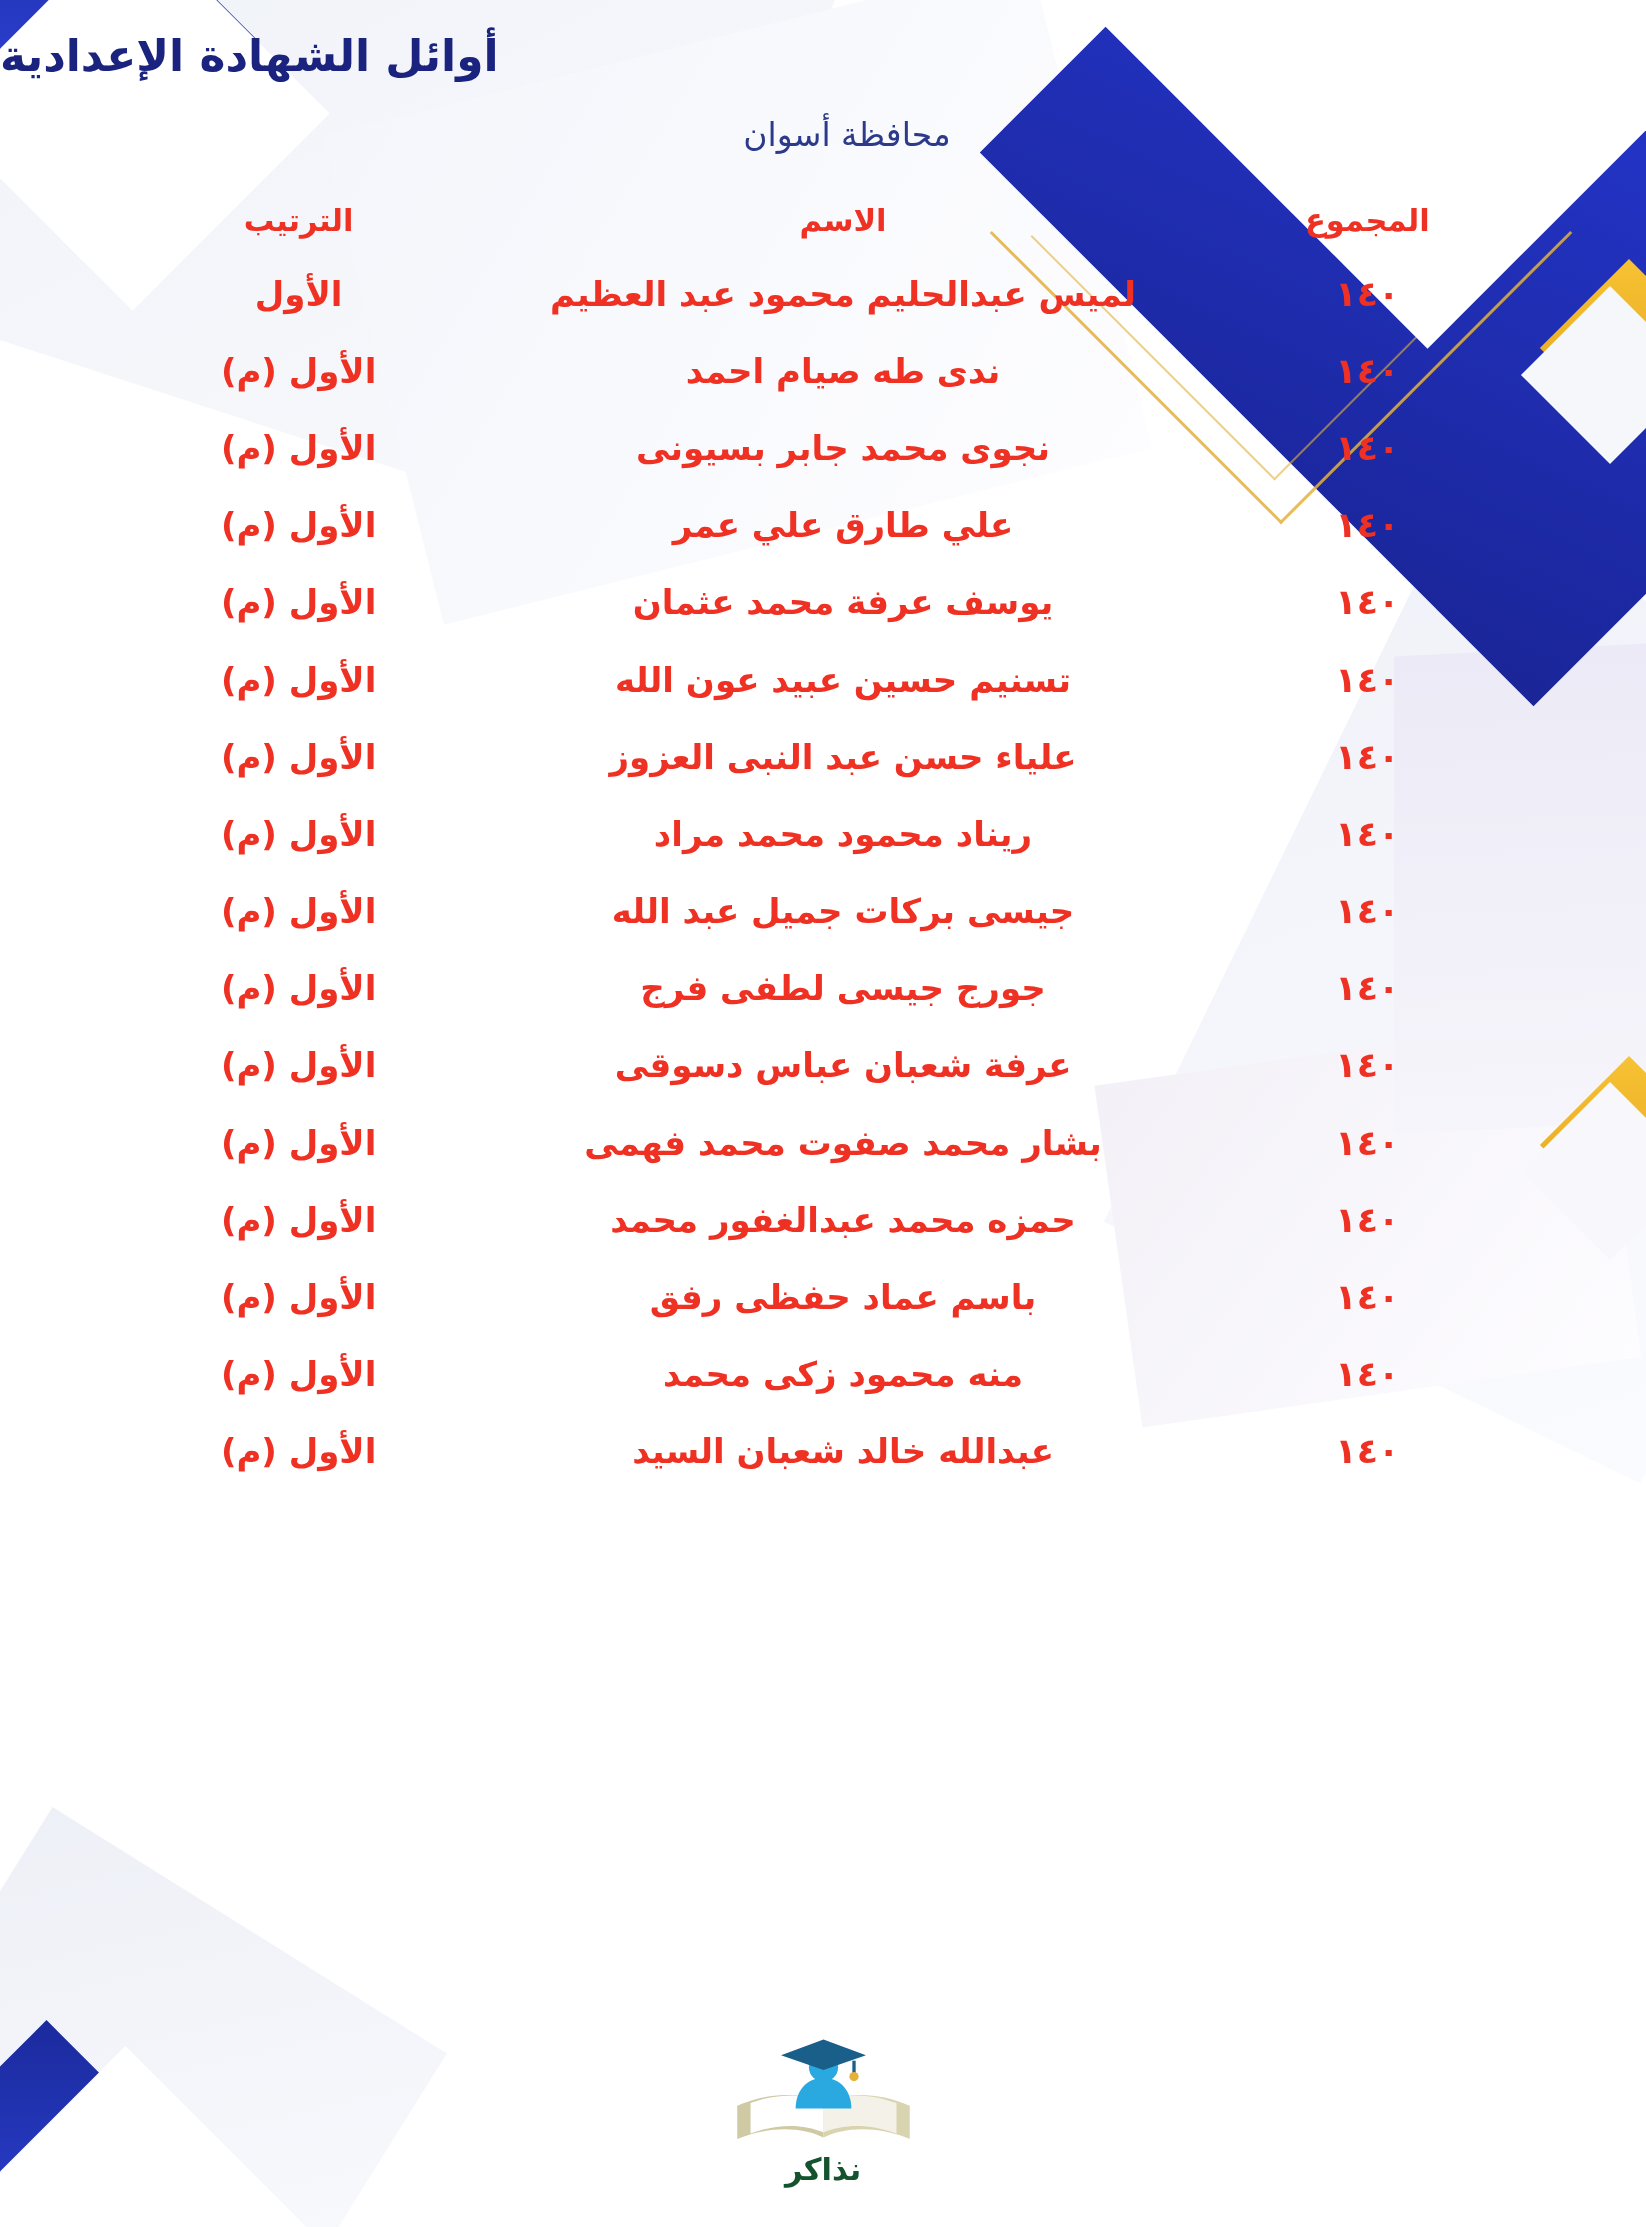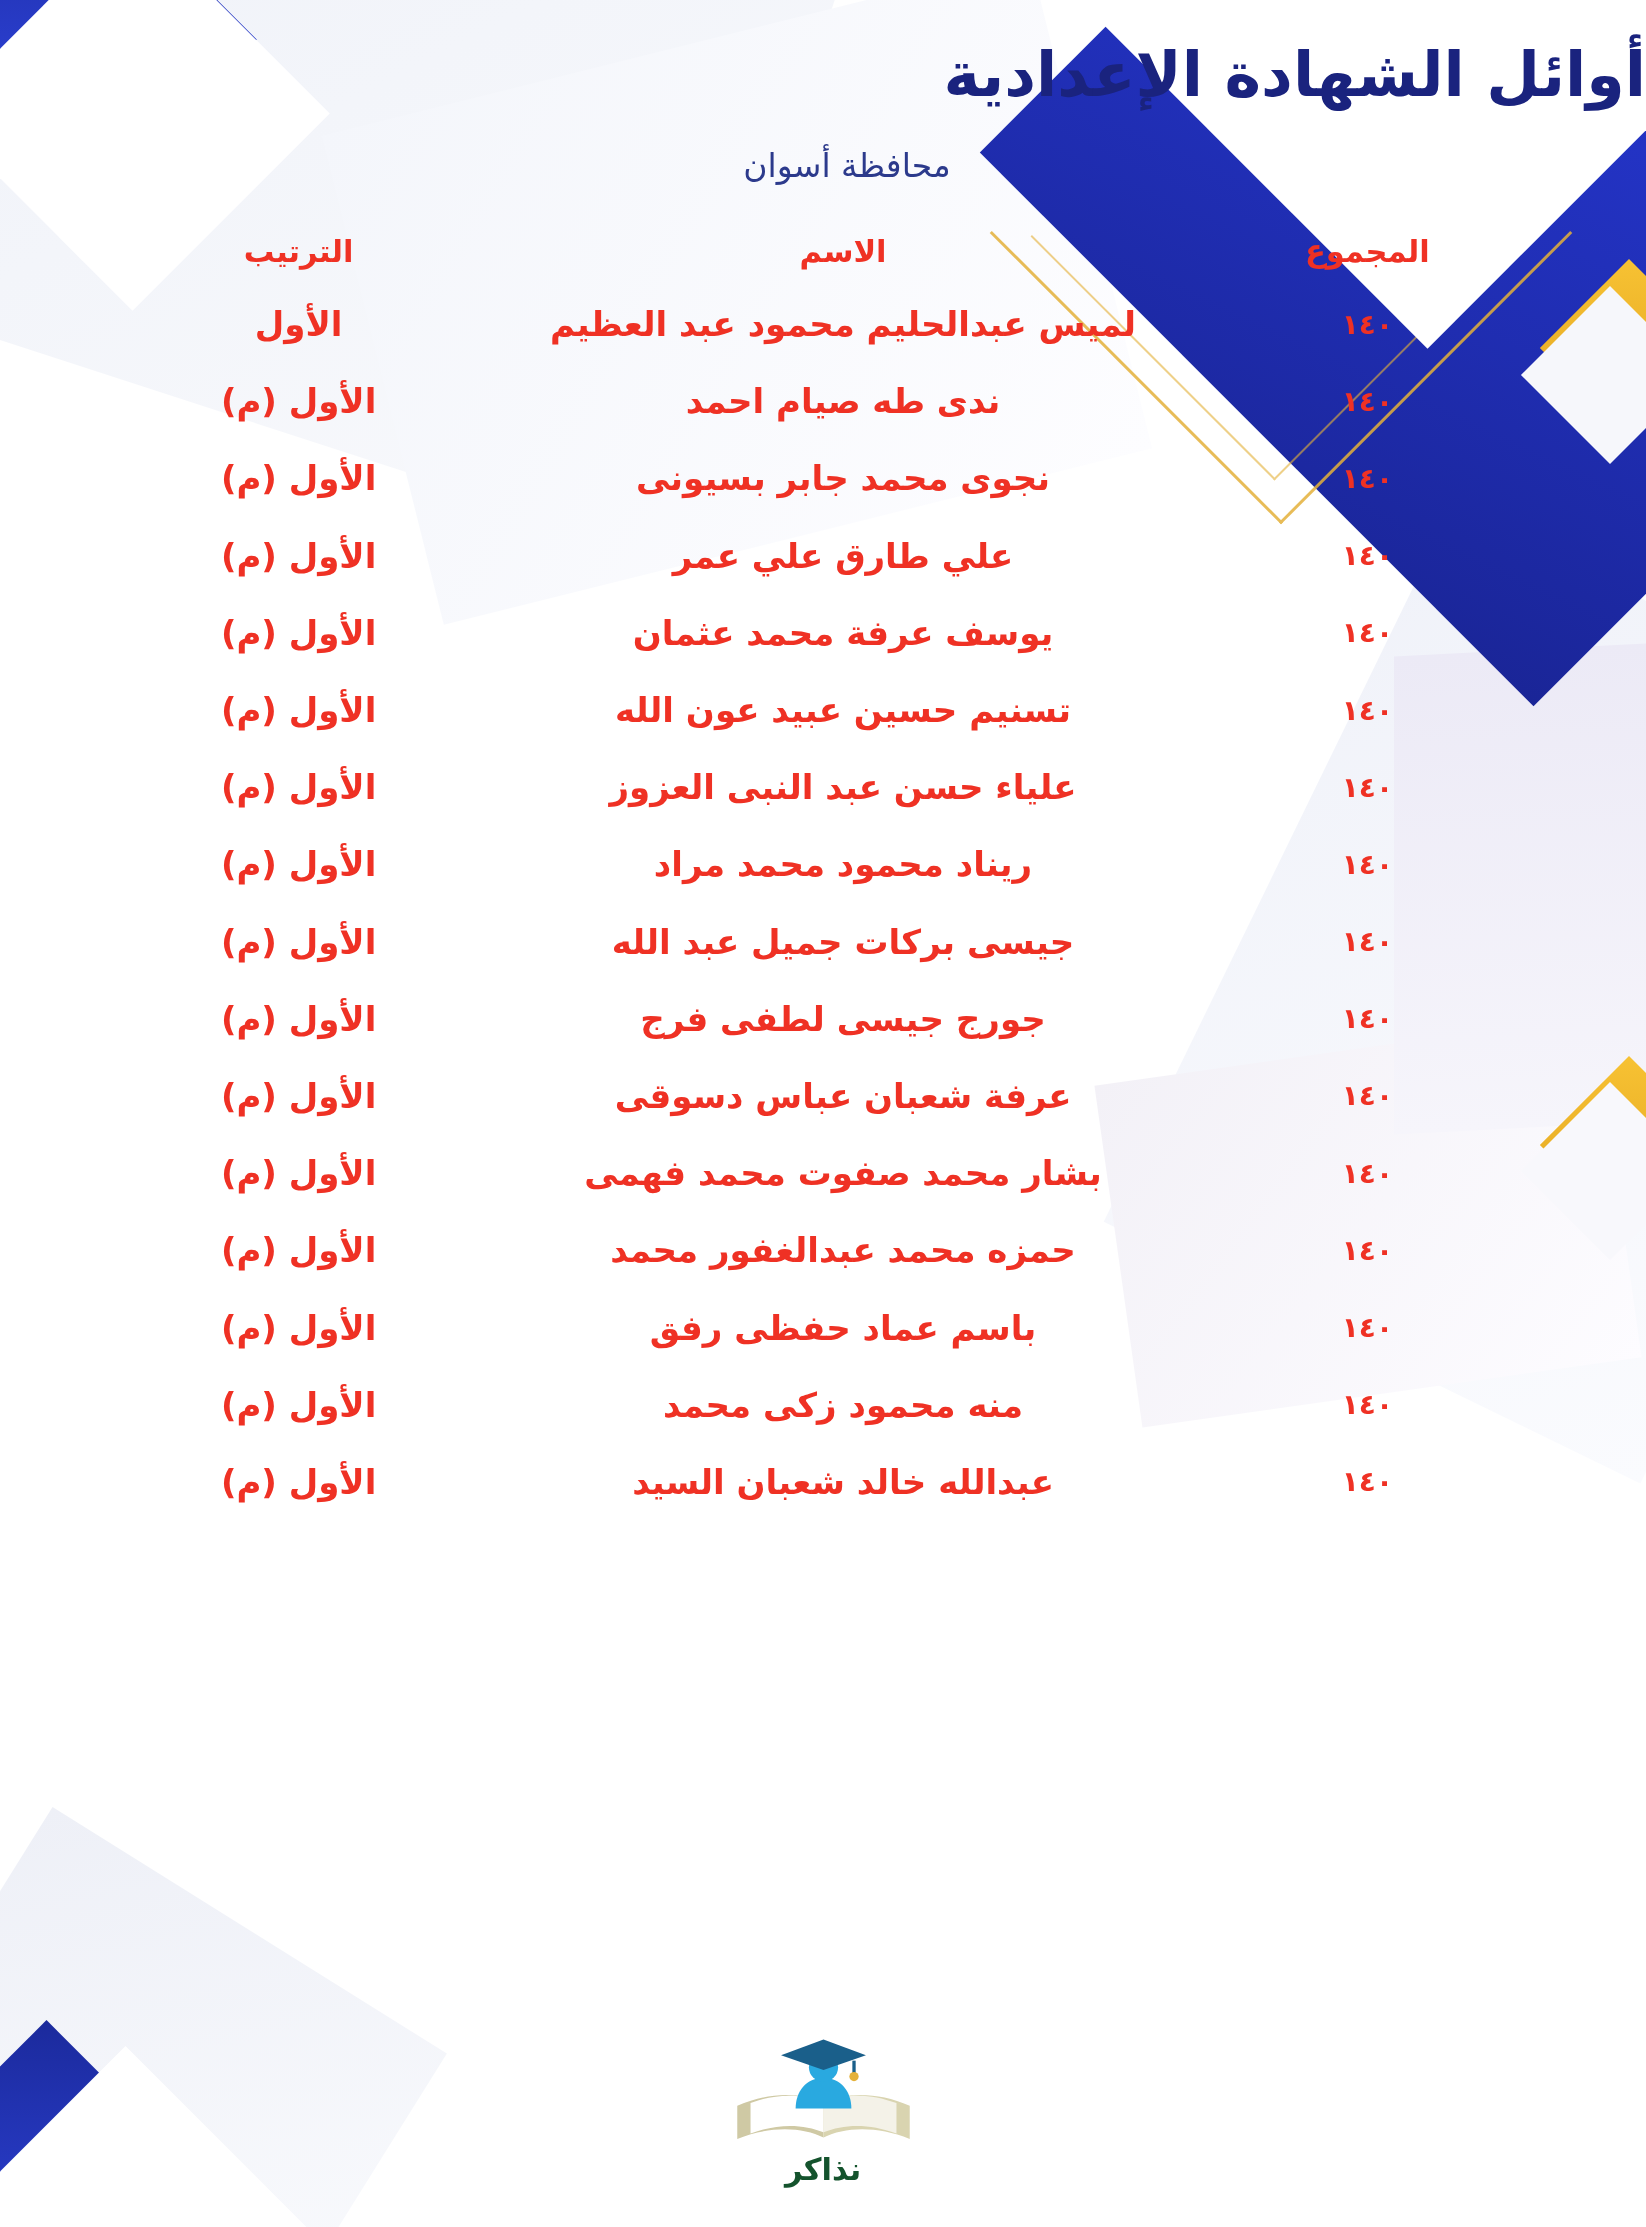--- a/index.html
+++ b/index.html
@@ -148,23 +148,23 @@
     bottom: -139px; left: -6.6px;
     width: 265px; height: 265px;
     transform: rotate(45deg);
     background: #ffffff;
   }
 
   
   .content { position: relative; z-index: 5; }
 
   .title {
-    text-align: right;
-    margin-top: 36px;
-    font-size: 62px;
+    text-align: left;
+    margin-top: 28px;
+    font-size: 44px;
     font-weight: bold;
     color: #1a237e;
     letter-spacing: 0;
     line-height: 1.25;
     direction: rtl;
   }
   .subtitle {
     text-align: center;
     margin-top: 32px;
     font-size: 33px;
@@ -192,21 +192,21 @@
   table.awael th.col-total { width: 305px; }
 
   table.awael td {
     font-size: 34px;
     color: #ef3124;
     font-weight: bold;
     text-align: center;
     padding: 18.6px 0;
     white-space: nowrap;
   }
-  table.awael td.total { font-size: 28px; letter-spacing: 1.3px; }
+  table.awael td.total { font-size: 35px; letter-spacing: 1.3px; }
 
   
   .footer {
     position: absolute;
     bottom: 40px;
     left: 0; right: 0;
     text-align: center;
     z-index: 6;
   }
   .logo-wrap { display: inline-block; }

